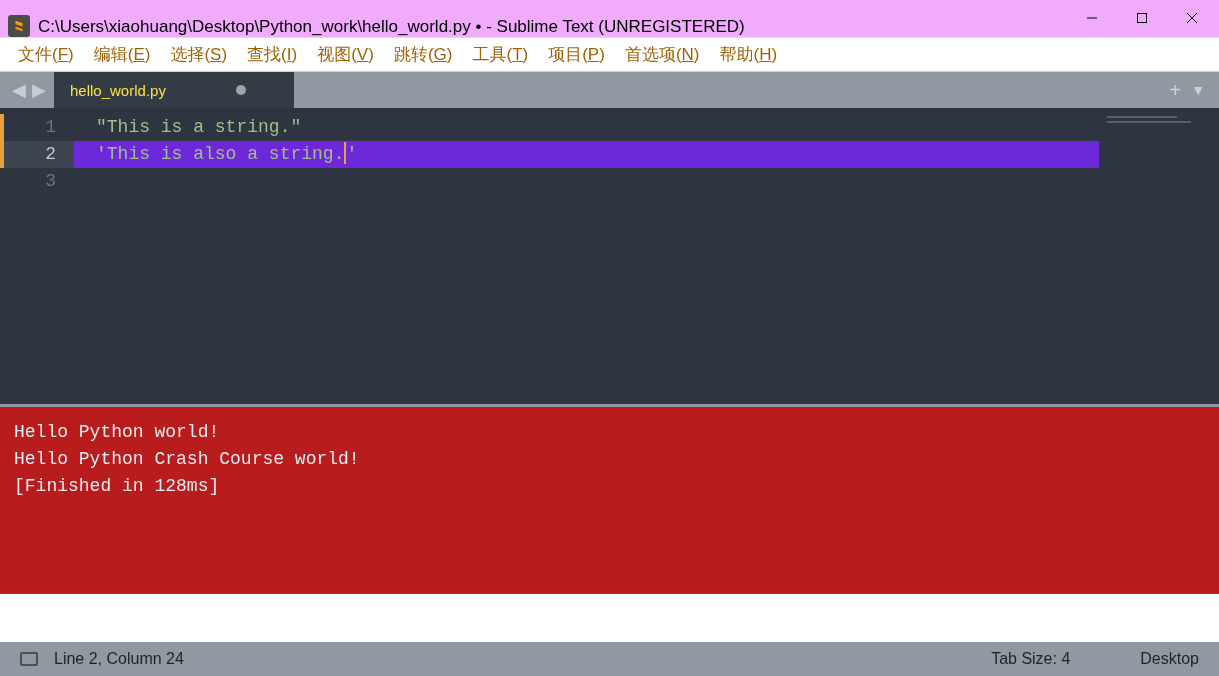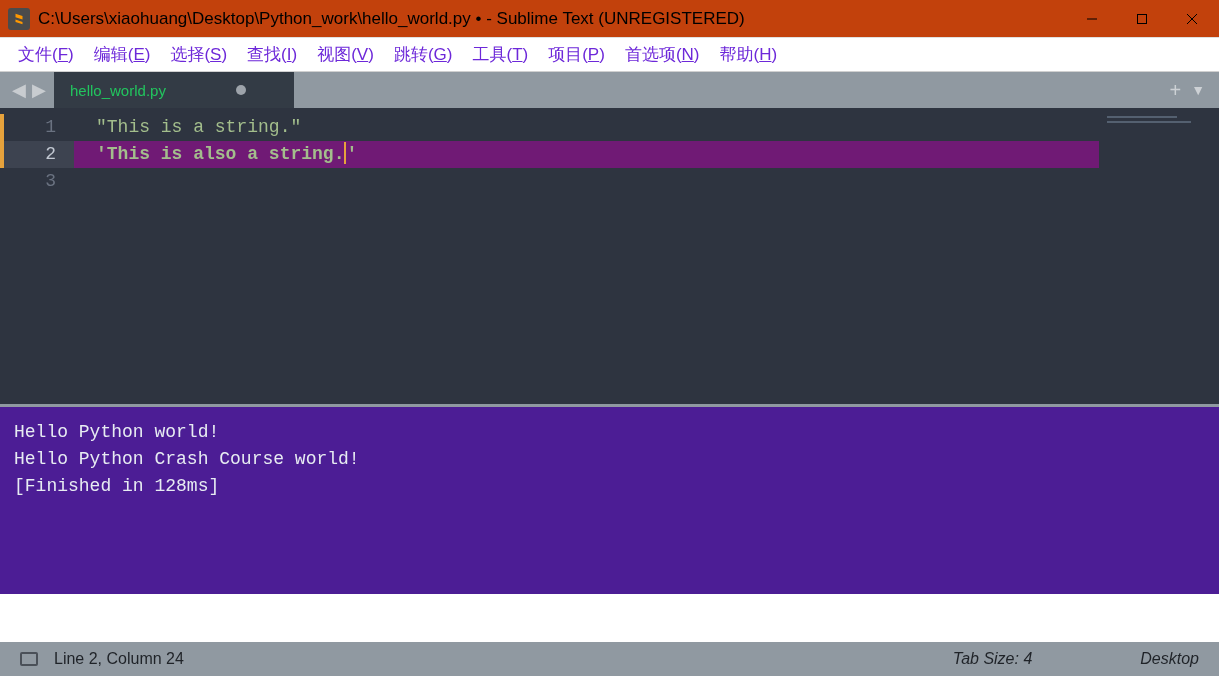--- a/index.html
+++ b/index.html
@@ -8,23 +8,23 @@
     background: #fff;
     width: 1219px;
     height: 676px;
     overflow: hidden;
     display: flex;
     flex-direction: column;
   }
   
   .titlebar {
     height: 38px;
-    background: #c2410c;
-    display: flex;
-    align-items: center;
+    background: #f0abfc;
+    display: flex;
+    align-items: flex-end;
     padding: 0 2px 0 8px;
     border-bottom: 1px solid #e0e0e0;
   }
   .app-icon {
     width: 22px; height: 22px;
     background: #4b4b4b;
     border-radius: 3px;
     display: flex; align-items: center; justify-content: center;
     margin-right: 8px;
   }
@@ -49,21 +49,21 @@
     background: #ffffff;
     display: flex;
     align-items: center;
     padding: 0 10px;
     gap: 4px;
     font-size: 17px;
     border-bottom: 1px solid #d0d0d0;
   }
   .menu-item {
     padding: 4px 8px;
-    color: #6d28d9;
+    color: #a16207;
   }
   .menu-item u { text-decoration: underline; }
   
   .tabstrip {
     height: 36px;
     background: #9099a1;
     display: flex;
     align-items: stretch;
     padding-left: 0;
   }
@@ -77,21 +77,21 @@
     color: #c8ccd0;
     font-size: 18px;
     width: 18px;
     text-align: center;
   }
   .tab {
     background: #333b45;
     display: flex;
     align-items: center;
     padding: 0 16px;
-    color: #22c55e;
+    color: #fde047;
     font-size: 15px;
     gap: 70px;
     min-width: 240px;
   }
   .tab-dirty {
     width: 10px; height: 10px; border-radius: 50%;
     background: #9da3aa;
   }
   .tabstrip-spacer { flex: 1; }
   .tabstrip-right {
@@ -155,41 +155,41 @@
     color: #d8dee9;
     position: relative;
   }
   .code-line {
     height: 27px;
     line-height: 27px;
     padding-left: 22px;
     white-space: pre;
     position: relative;
   }
-  .code-line.cur { background: #701a75; font-weight: bold; }
+  .code-line.cur { background: #6d28d9; }
   .str { color: #a3be8c; }
   .cursor {
     display: inline-block;
     width: 2px; height: 22px;
     background: #e6a23c;
     vertical-align: middle;
     position: relative;
     top: -1px;
   }
   .minimap {
     width: 120px;
     background: #2e3440;
     position: relative;
   }
   .mm-line { position: absolute; left: 8px; height: 2px; background: #546070; }
   
   .output-panel {
     height: 190px;
     border-top: 3px solid #9099a1;
-    background: #4c1d95;
+    background: #b91c1c;
     padding: 12px 14px;
     font-family: Consolas, "Courier New", monospace;
     font-size: 18px;
     color: #e7ecf2;
     line-height: 27px;
     white-space: pre;
   }
   
   .statusbar {
     height: 34px;
@@ -202,21 +202,21 @@
     margin-top: 48px;
   }
   .sb-icon {
     width: 18px; height: 14px;
     border: 2px solid #4a5058;
     border-radius: 2px;
     margin-right: 16px;
     position: relative;
   }
   .sb-spacer { flex: 1; }
-  .sb-right { display: flex; gap: 108px; font-style: italic; }
+  .sb-right { display: flex; gap: 70px; }
 </style>
 </head>
 <body>
 
 <div class="titlebar">
   <div class="app-icon">
     <svg viewBox="0 0 24 24">
         <path d="M6 3 L18 7 L18 13 L6 9 Z M6 13 L18 17 L18 21 L6 17 Z" fill="#ff9800"></path>
       </svg>
   </div>

